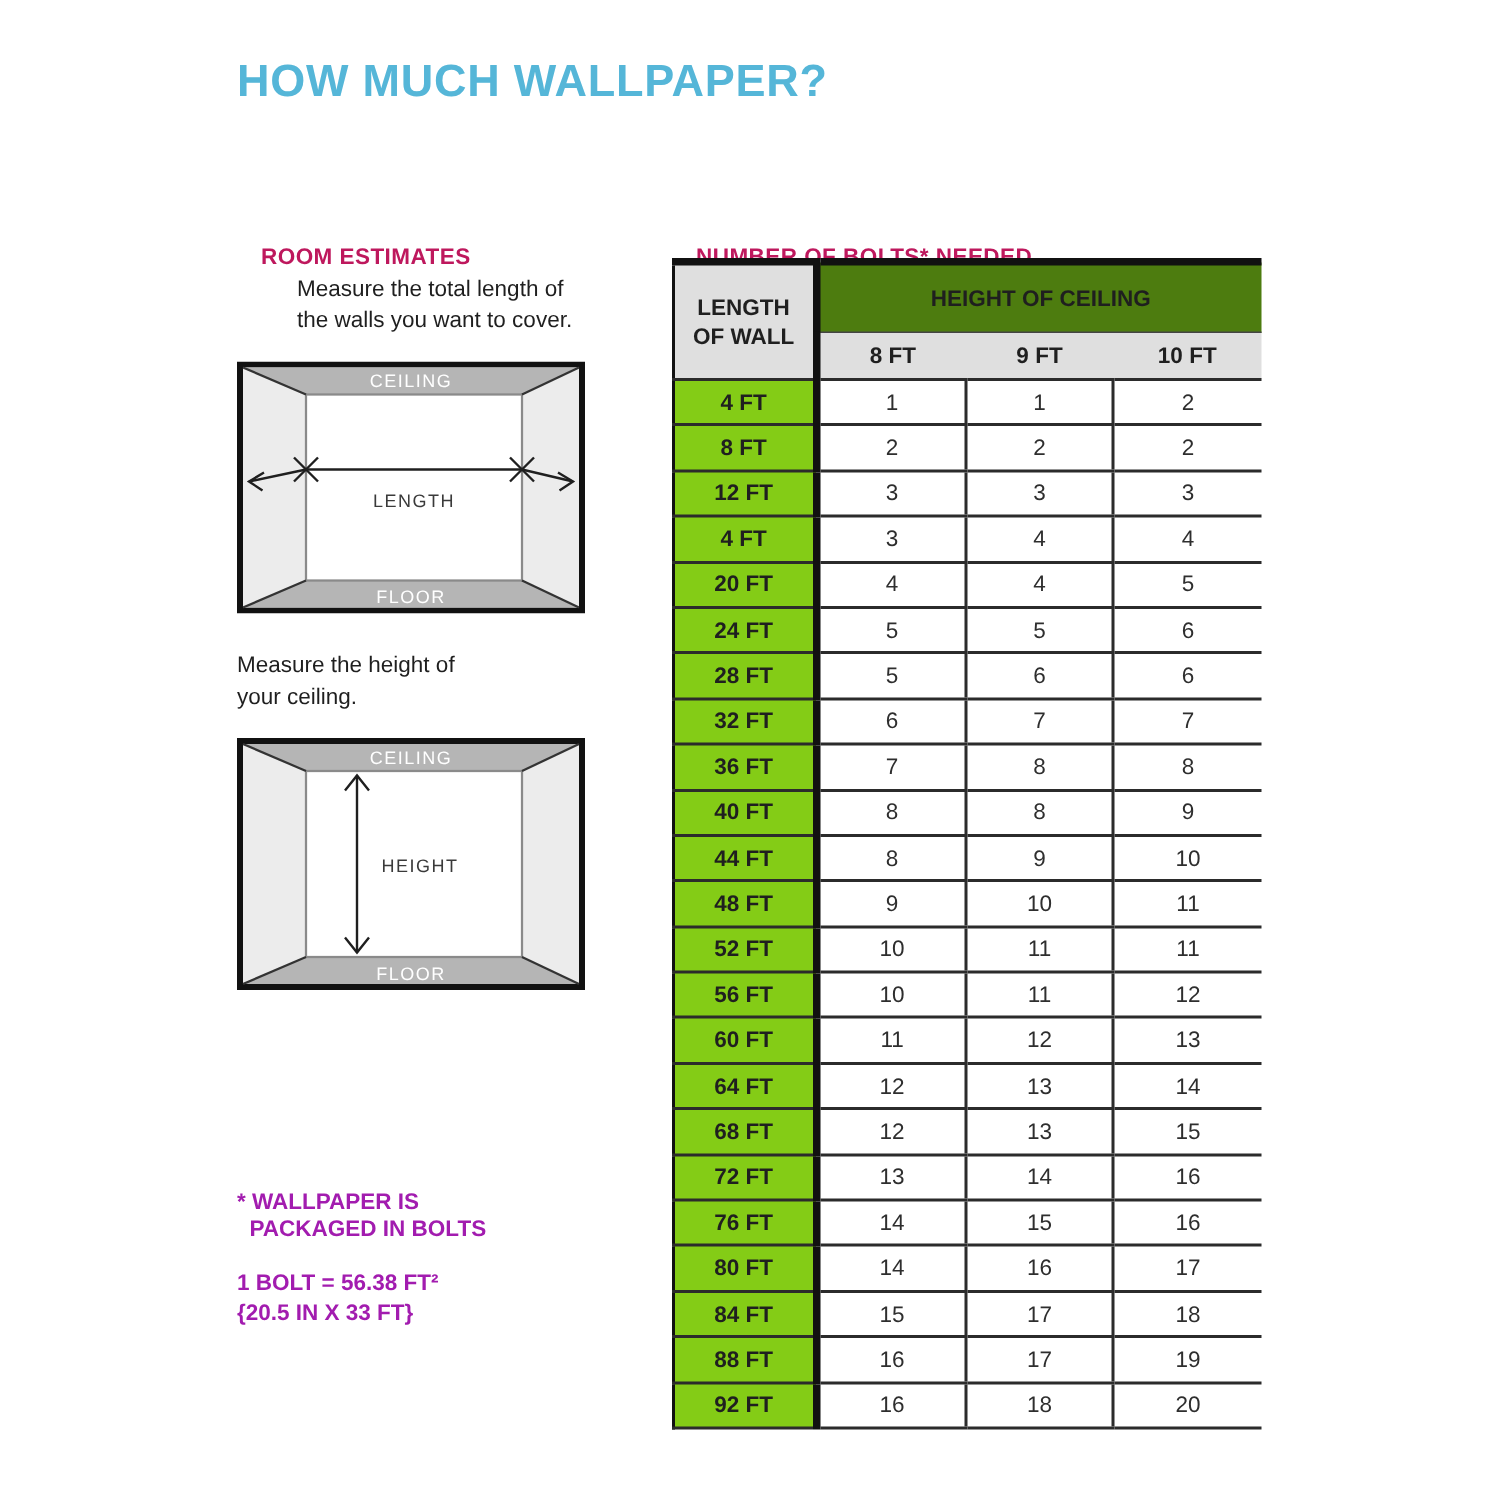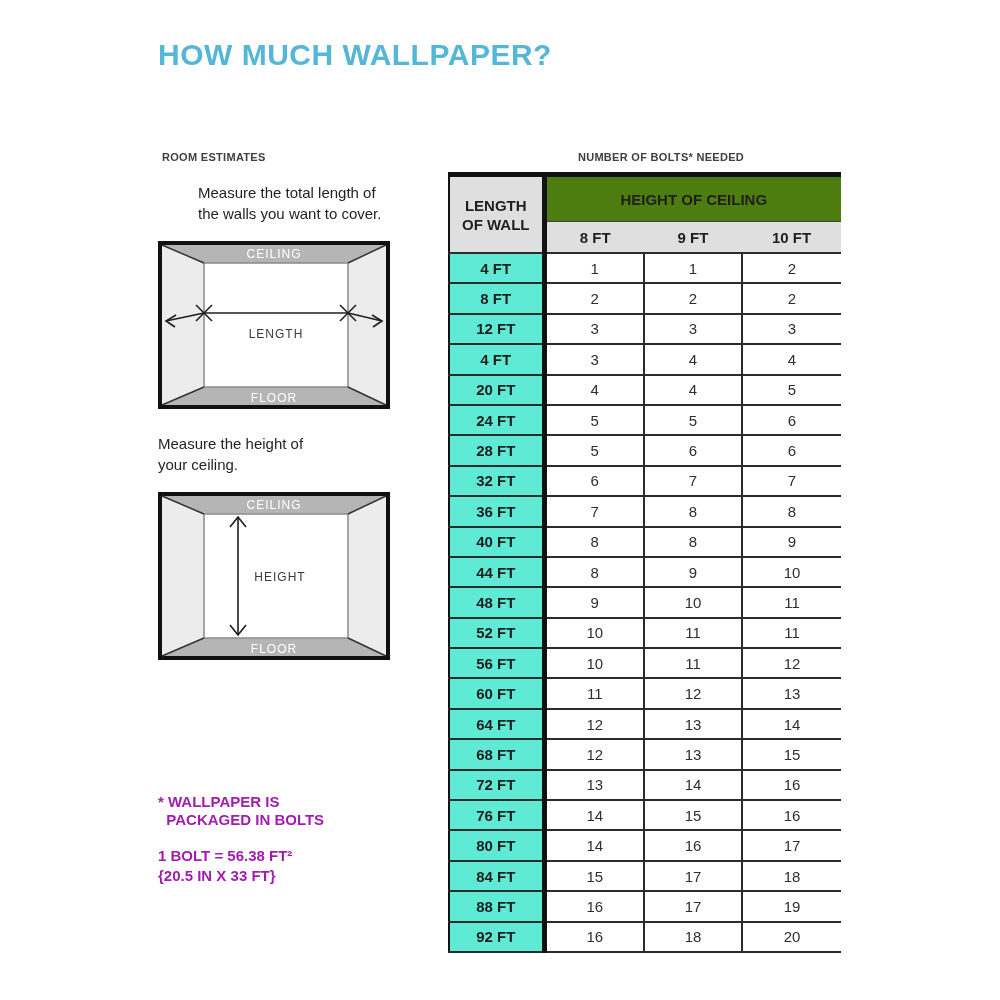--- a/index.html
+++ b/index.html
@@ -6,25 +6,25 @@
   .canvas {
     position:relative; width:1000px; height:1000px; background:#ffffff;
     font-family:"Liberation Sans","DejaVu Sans",sans-serif; color:#1f1f1f;
     overflow:hidden;
   }
   .page-title {
     position:absolute; left:158px; top:38px; margin:0;
     font-size:30px; font-weight:bold; letter-spacing:.5px; color:#55b6d8;
   }
   .section-heading {
-    position:absolute; margin:4px; font-size:11px; font-weight:bold;
-    letter-spacing:.3px; color:#404040;
+    position:absolute; margin:16px; font-size:15px; font-weight:bold;
+    letter-spacing:.3px; color:#be185d;
   }
   #room-estimates-heading { left:158px; top:147px; }
-  #bolts-heading { left:461px; top:147px; width:392px; text-align:center; }
+  #bolts-heading { left:448px; top:147px; width:392px; }
   .instruction {
     position:absolute; left:158px; margin:0; font-size:15px; line-height:21px;
     color:#1f1f1f; white-space:pre-line;
   }
   #instruction-length { top:182px;margin-left:40px; }
   #instruction-height { top:433px; }
   #instruction-chart  { top:684px; }
   .footnote {
     position:absolute; left:158px; margin:0; font-size:15px; line-height:18px;
     font-weight:bold; color:#a21caf; white-space:pre-wrap;
@@ -54,21 +54,21 @@
   }
   th.group-head {
     background:#4d7c0f; font-weight:bold; height:44px;
     border-bottom:1.5px solid #444;
   }
   th.sub {
     background:#dfdfdf; font-weight:bold; height:30px;
     border-bottom:2px solid #2b2b2b;
   }
   td.wall {
-    background:#5eead4; font-weight:bold; height:28.4px;
+    background:#84cc16; font-weight:bold; height:28.4px;
     border-left:2px solid #111; border-right:5px solid #111;
     border-bottom:2px solid #2b2b2b;
   }
   td.val {
     background:#ffffff; color:#2e2e2e; height:28.4px;
     border-bottom:2px solid #2b2b2b;
   }
   td.val + td.val { border-left:2px solid #2b2b2b; }
 
   .wall-label { font-size:12px; letter-spacing:1px; fill:#ffffff; }

